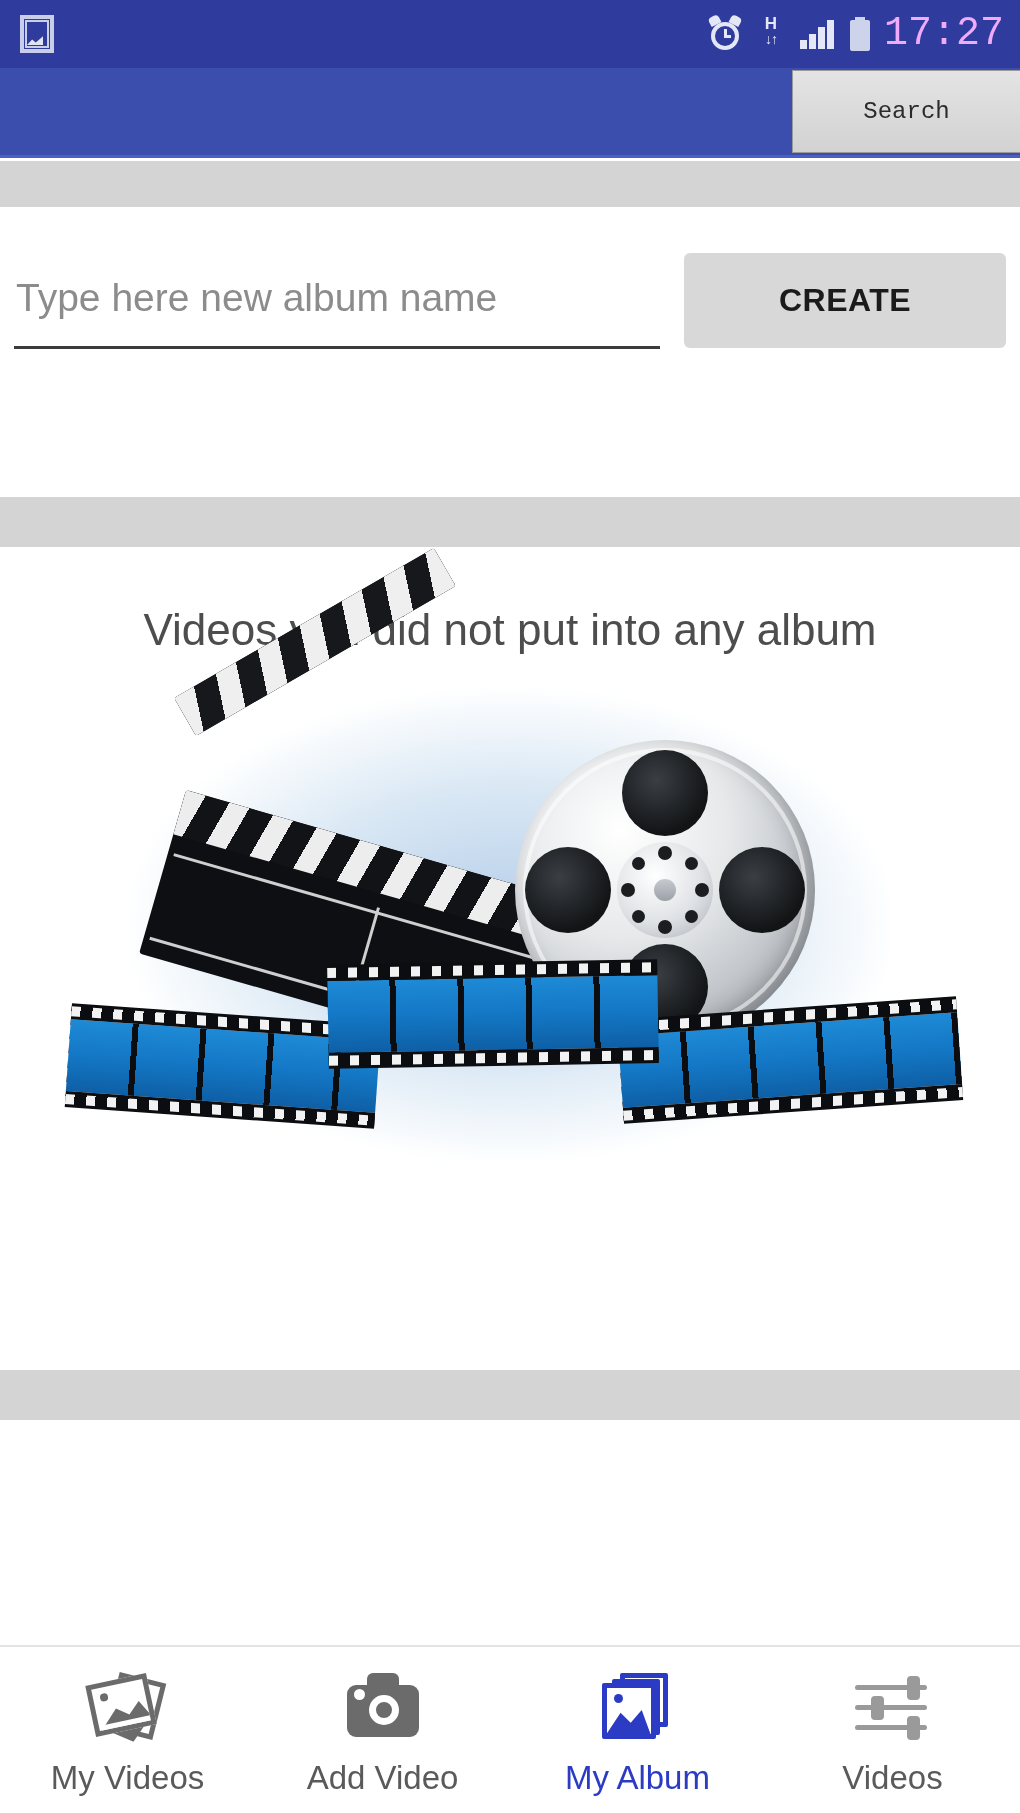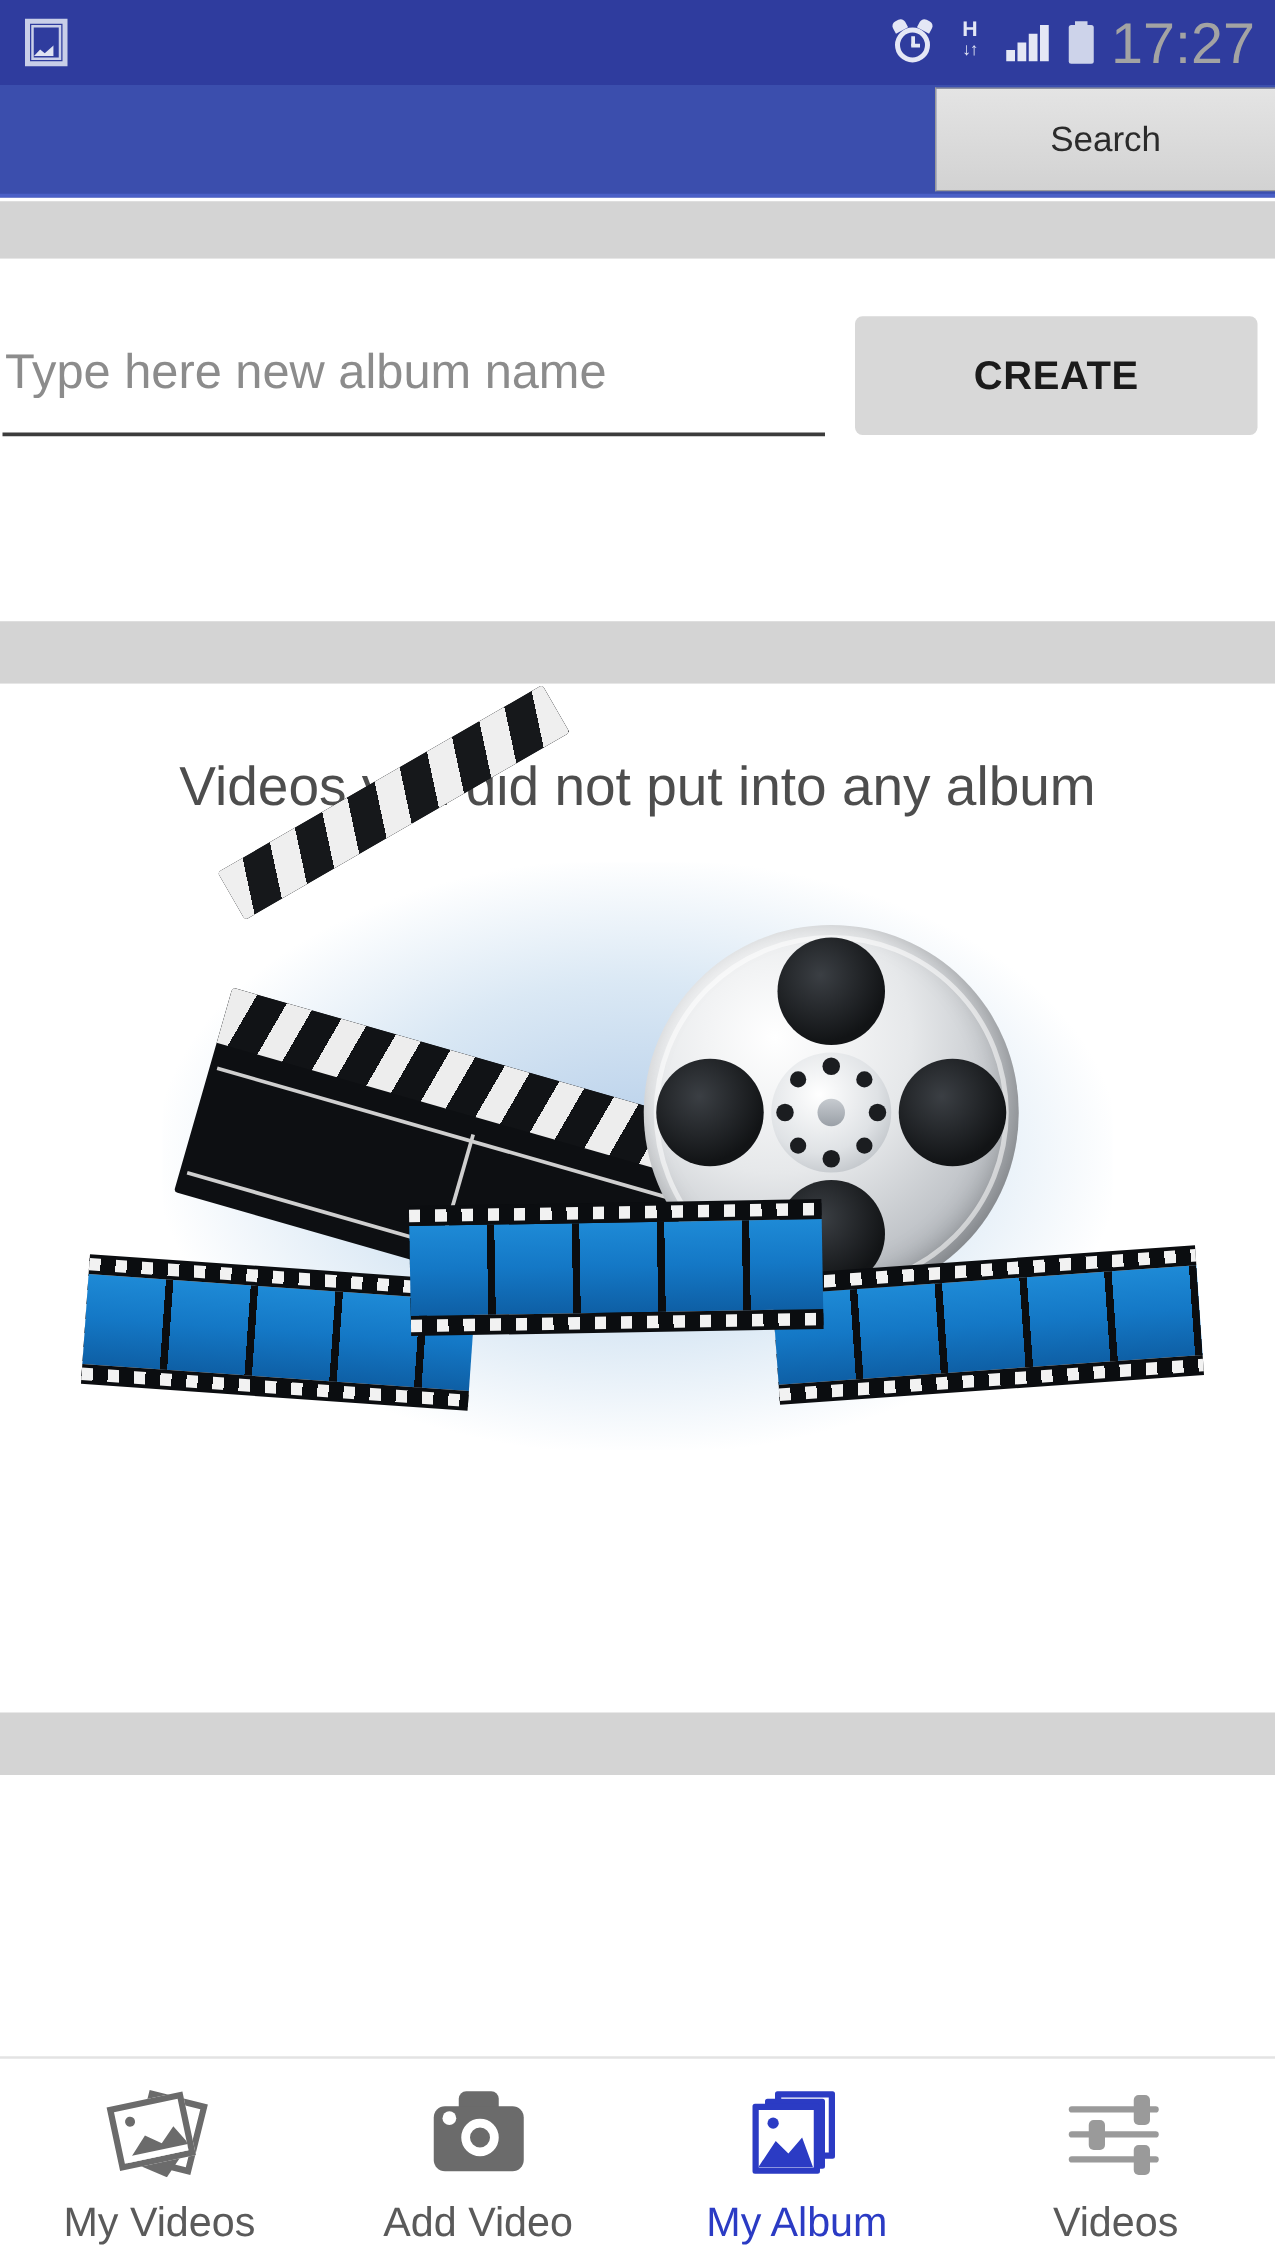--- a/index.html
+++ b/index.html
@@ -73,54 +73,55 @@
   .signal-icon i:nth-child(4){ height: 29px; }
   .battery-icon { width: 20px; height: 34px; position:relative; }
   .battery-icon .cap {
     position:absolute; left:5px; top:0; width:10px; height:4px; background:#cdd3ea;
   }
   .battery-icon .shell {
     position:absolute; left:0; top:3px; width:20px; height:31px;
     background:#cdd3ea; border-radius:2px;
   }
   .status-time {
-    font-size: 46px; color:#a3a3a3; letter-spacing: 0px;
-    font-family:Liberation Sans, sans-serif; line-height: 40px;
+    font-size: 40px; color:#f0abfc; letter-spacing: 0px;
+    font-family:Liberation Mono, monospace; line-height: 40px;
   }
 
   
   .app-bar {
     position: absolute; top: 68px; left: 0;
     width: 1020px; height: 90px;
     background: #3b4ead;
     border-bottom: 3px solid #4a5fc6;
     display: flex; align-items: center; justify-content: flex-end;
   }
   .search-btn {
-    width: 272px; height: 83px;
+    width: 228px; height: 83px;
     background: linear-gradient(#e4e4e4, #d2d2d2);
     border: 1px solid #9a9a9a;
     display:flex; align-items:center; justify-content:center;
-    font-size: 28px; color:#2b2b2b; cursor: pointer;
+    font-size: 24px; color:#2b2b2b; cursor: pointer;
     margin-right: 0px;
     border-right: none;
+    font-family: Liberation Mono, monospace;
   }
 
   
   .band { width: 1020px; background: #d4d4d4; }
 
   
   .create-section { background:#fff; width:1020px; }
   .create-title {
     text-align: center; font-size: 33px; color: #666;
     letter-spacing: 1.2px; padding-top: 58px;
   }
   .create-row {
     display: flex; align-items: flex-start;
-    padding: 50px 14px 0 2px;
+    padding: 50px 14px 0 14px;
   }
   .album-input {
     flex: 1; height: 92px;
     border: none; border-bottom: 3px solid #3c3c3c;
     font-size: 39px; color:#262626; background: transparent;
     font-family:"Liberation Sans", sans-serif;
     padding: 0 2px 8px 2px; outline: none;
     margin-right: 24px;
   }
   .album-input::placeholder { color:#8c8c8c; }

